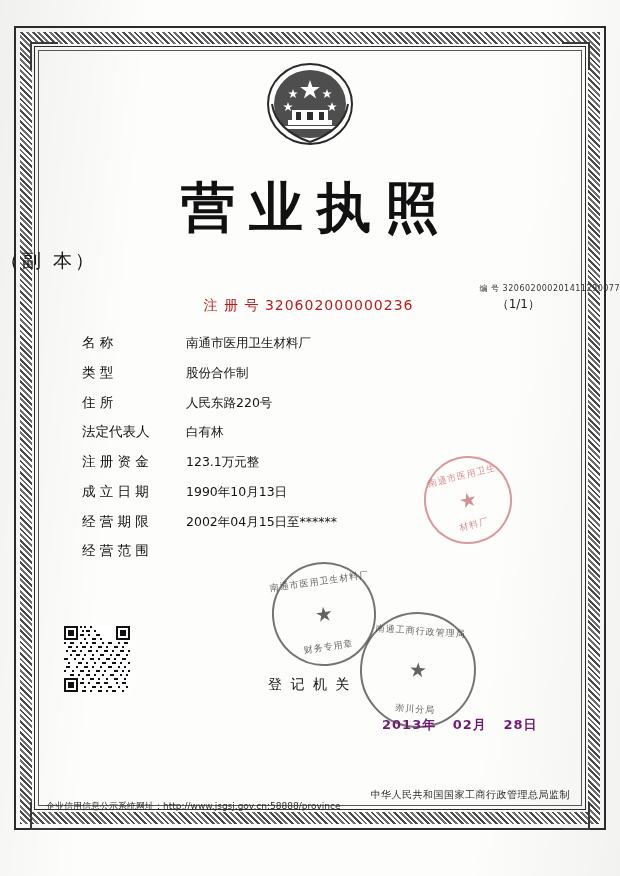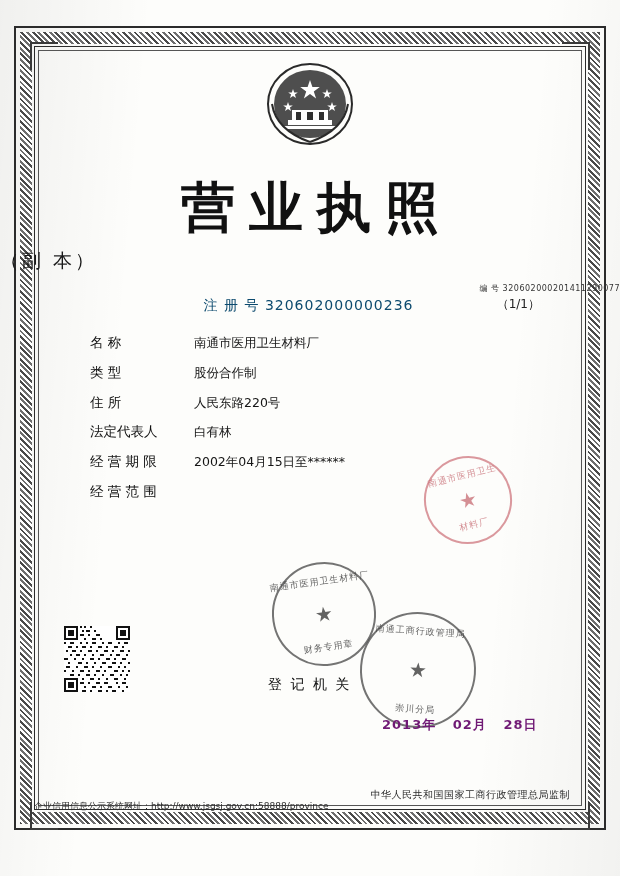--- a/index.html
+++ b/index.html
@@ -129,38 +129,37 @@
     font-size: 8px;
     color: #333;
     letter-spacing: 0.5px;
   }
   .reg-line {
     position: absolute;
     left: 0; right: 3px;
     top: 297px;
     text-align: center;
     font-size: 14px;
-    color: #0c4a6e;
+    color: #b91c1c;
     letter-spacing: 1px;
   }
   .page-no {
     position: absolute;
     right: 80px;
     top: 296px;
     font-size: 12px;
     color: #222;
   }
 
   
   .fields {
     position: absolute;
     left: 82px;
     top: 334px;
     width: 440px;
-    margin-left: 8px;
   }
   .field-row {
     display: flex;
     align-items: flex-start;
     margin-bottom: 11px;
   }
   .field-label {
     width: 104px;
     flex: 0 0 104px;
     font-size: 13.5px;
@@ -249,20 +248,21 @@
   }
 
   
   .footer-left {
     position: absolute;
     left: 34px;
     top: 800px;
     font-size: 9px;
     color: #2b2b2b;
     letter-spacing: 0px;
+    padding-left: 12px;
   }
   .footer-right {
     position: absolute;
     right: 50px;
     top: 788px;
     font-size: 10px;
     color: #2b2b2b;
     letter-spacing: 0.5px;
   }
 
@@ -327,20 +327,28 @@
       <div class="field-label nowrap">类    型</div>
       <div class="field-value">股份合作制</div>
     </div>
     <div class="field-row">
       <div class="field-label nowrap">住    所</div>
       <div class="field-value">人民东路220号</div>
     </div>
     <div class="field-row">
       <div class="field-label nowrap">法定代表人</div>
       <div class="field-value">白有林</div>
+    </div>
+    <div class="field-row">
+      <div class="field-label nowrap">注 册 资 金</div>
+      <div class="field-value">123.1万元整</div>
+    </div>
+    <div class="field-row">
+      <div class="field-label nowrap">成 立 日 期</div>
+      <div class="field-value">1990年10月13日</div>
     </div>
     <div class="field-row">
       <div class="field-label nowrap">经 营 期 限</div>
       <div class="field-value">2002年04月15日至******</div>
     </div>
     <div class="field-row">
       <div class="field-label nowrap">经 营 范 围</div>
     </div>
   </div>
 

